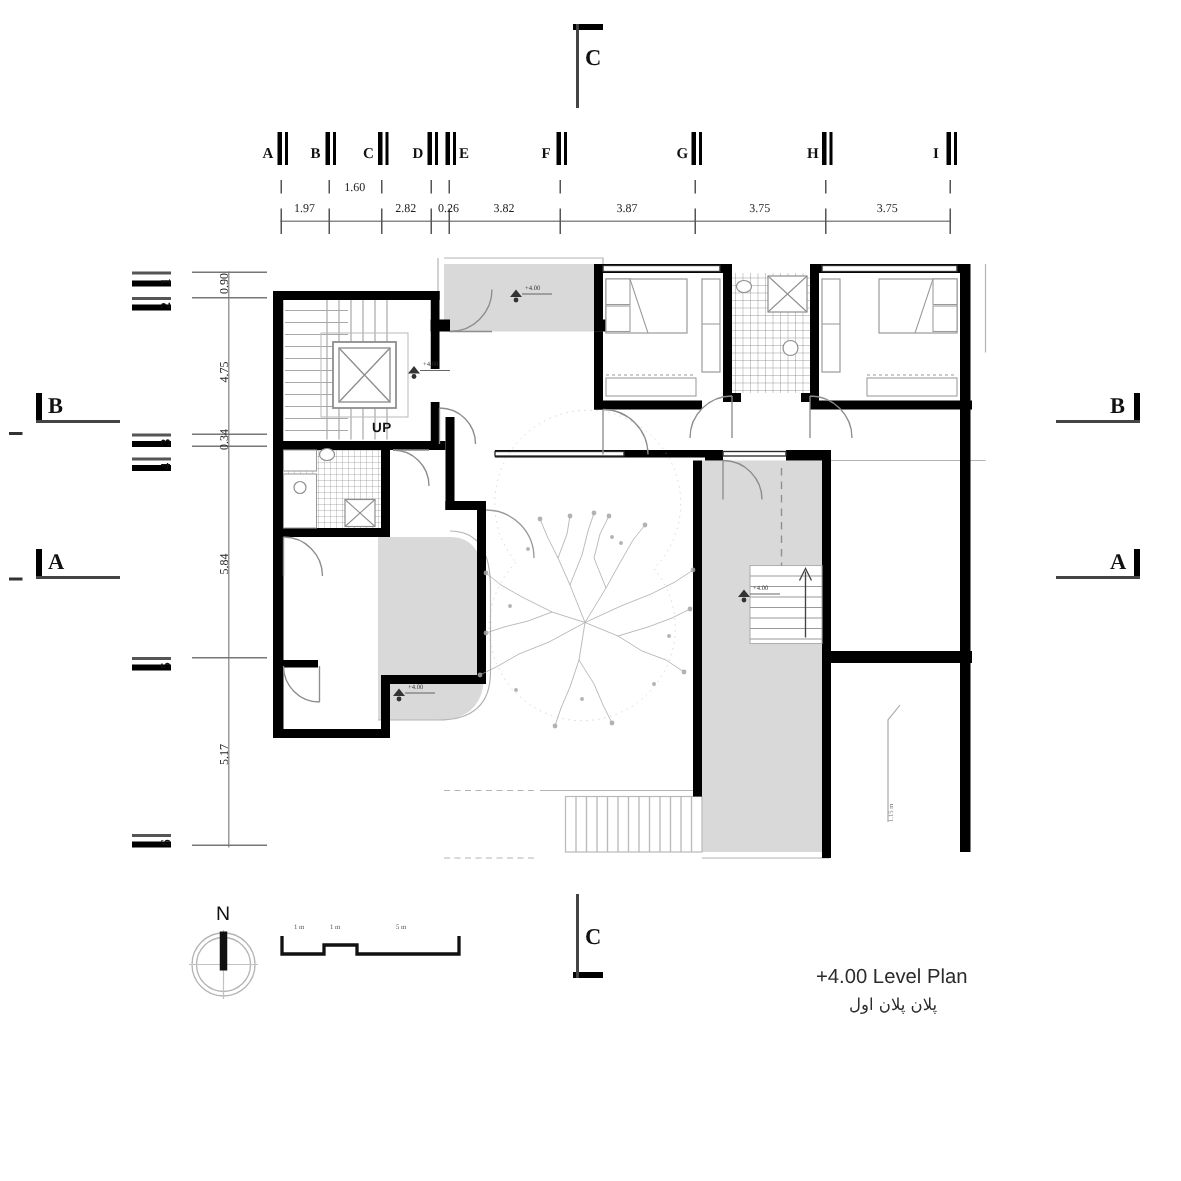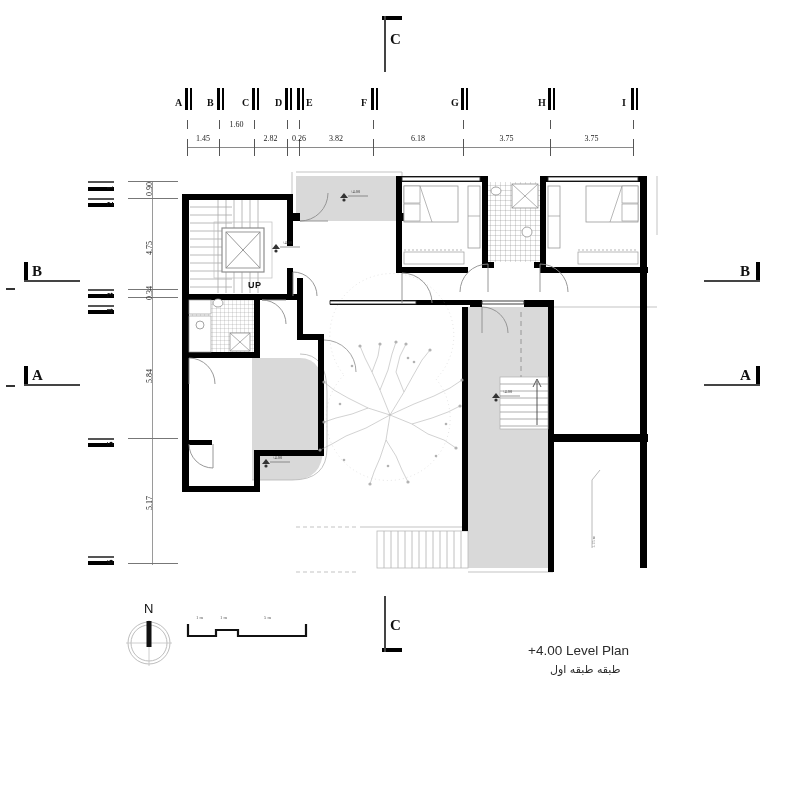--- a/index.html
+++ b/index.html
@@ -437,26 +437,26 @@
     <div class="tick" style="left:187px;top:139px;width:1px;height:17px;background:#555;"></div>
     <div class="tick" style="left:219px;top:139px;width:1px;height:17px;background:#555;"></div>
     <div class="tick" style="left:254px;top:139px;width:1px;height:17px;background:#555;"></div>
     <div class="tick" style="left:287px;top:139px;width:1px;height:17px;background:#555;"></div>
     <div class="tick" style="left:299px;top:139px;width:1px;height:17px;background:#555;"></div>
     <div class="tick" style="left:373px;top:139px;width:1px;height:17px;background:#555;"></div>
     <div class="tick" style="left:463px;top:139px;width:1px;height:17px;background:#555;"></div>
     <div class="tick" style="left:550px;top:139px;width:1px;height:17px;background:#555;"></div>
     <div class="tick" style="left:633px;top:139px;width:1px;height:17px;background:#555;"></div>
 
-    <span class="dim-text" style="left:187px;top:135px;width:32px;">1.45</span>
+    <span class="dim-text" style="left:187px;top:135px;width:32px;">1.97</span>
     <span class="dim-text" style="left:219px;top:121px;width:35px;">1.60</span>
     <span class="dim-text" style="left:254px;top:135px;width:33px;">2.82</span>
     <span class="dim-text" style="left:282px;top:135px;width:34px;">0.26</span>
     <span class="dim-text" style="left:299px;top:135px;width:74px;">3.82</span>
-    <span class="dim-text" style="left:373px;top:135px;width:90px;">6.18</span>
+    <span class="dim-text" style="left:373px;top:135px;width:90px;">3.87</span>
     <span class="dim-text" style="left:463px;top:135px;width:87px;">3.75</span>
     <span class="dim-text" style="left:550px;top:135px;width:83px;">3.75</span>
   </div>
 
   <div class="abs" style="left:0;top:0;width:200px;height:600px;">
 
     <div class="colblk" style="left:88px;top:187px;width:26px;height:4px;"></div>
     <div class="thinblk" style="left:88px;top:181px;width:26px;height:1.5px;background:#555;"></div>
 
     <div class="colblk" style="left:88px;top:203px;width:26px;height:4px;"></div>
@@ -577,18 +577,18 @@
 
   <div class="abs" style="left:186px;top:616px;width:124px;height:26px;">
     <svg width="124" height="26">
       <path d="M2,8 L2,20 L30,20 L30,14 L52,14 L52,20 L120,20 L120,8" fill="none" stroke="#111" stroke-width="2.2"></path>
     </svg>
     <span class="scale-tick-label" style="left:10px;top:0px;">1 m</span>
     <span class="scale-tick-label" style="left:34px;top:0px;">1 m</span>
     <span class="scale-tick-label" style="left:78px;top:0px;">5 m</span>
   </div>
 
-  <div class="abs" style="left:496px;top:640px;width:160px;height:44px;text-decoration:underline;">
+  <div class="abs" style="left:512px;top:640px;width:160px;height:44px;text-decoration:underline;">
     <span class="title-en" style="left:32px;top:4px;">+4.00 Level Plan</span>
-    <span class="title-fa" style="left:54px;top:24px;">طبقه طبقه اول</span>
+    <span class="title-fa" style="left:54px;top:24px;">پلان پلان اول</span>
   </div>
 
 </div>
 
 </body></html>

